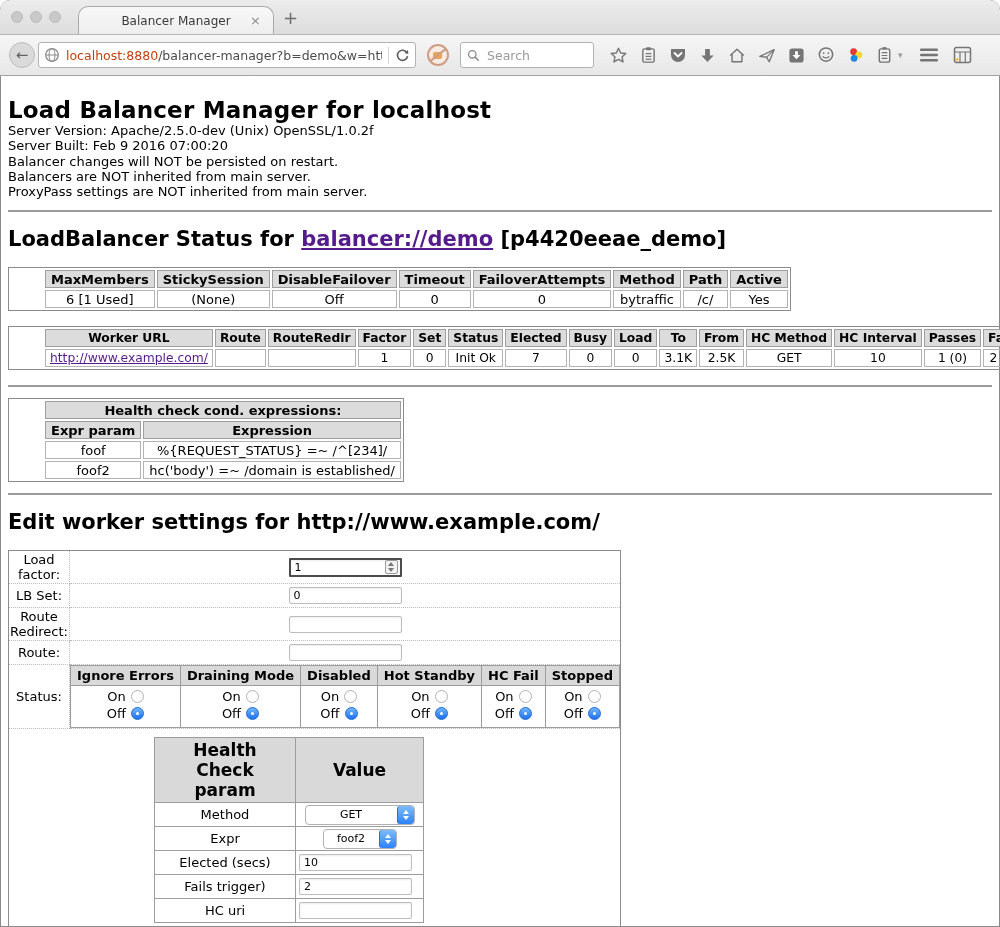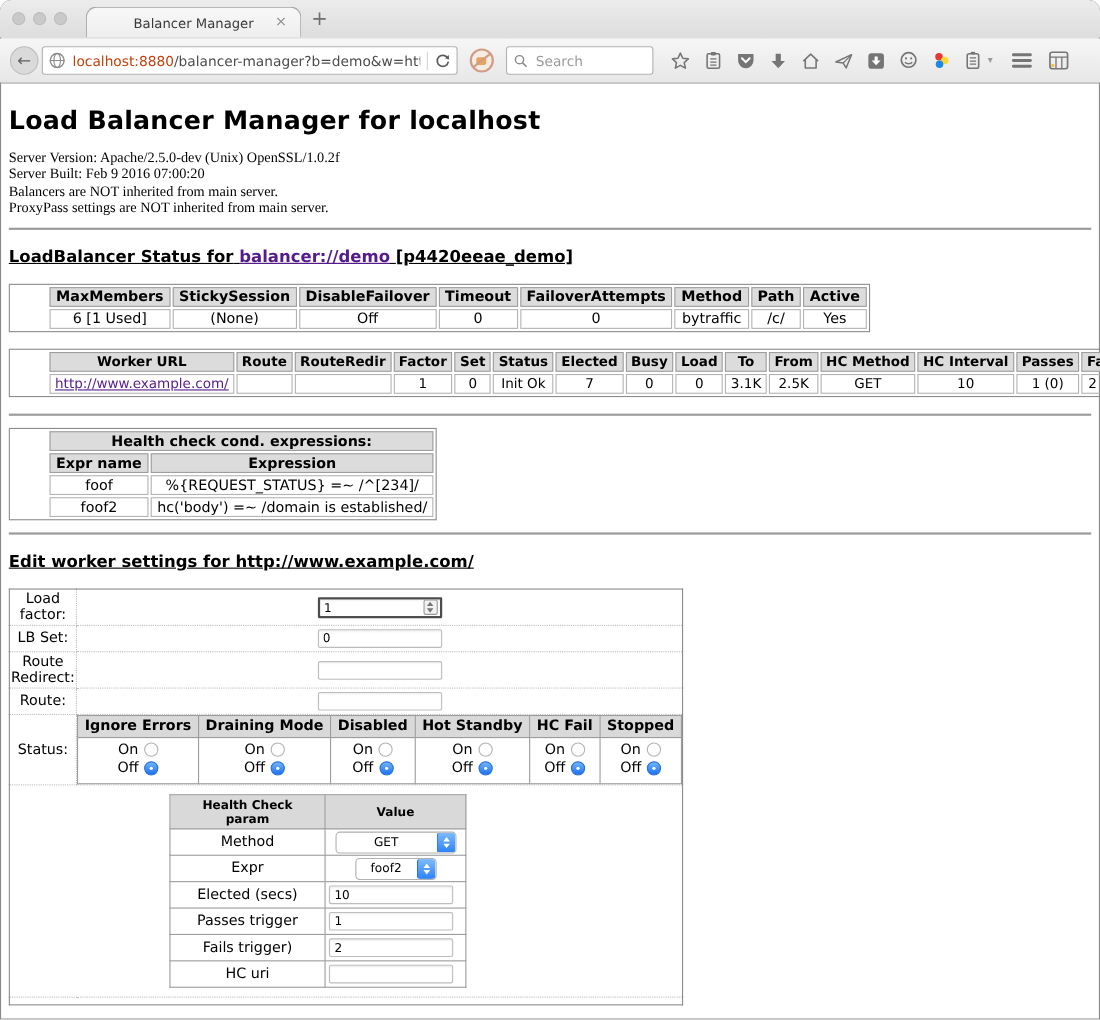--- a/index.html
+++ b/index.html
@@ -42,24 +42,24 @@
                border:1px solid #b2b2b2; border-radius:3px; padding:0 6px; gap:5px; flex:none; }
   .searchbar input { border:none; outline:none; flex:1; width:60px; font:12.5px "DejaVu Sans",sans-serif; color:#000000; }
   .searchbar input::placeholder { color:#9a9a9a; }
   .tool-icons { display:flex; align-items:center; gap:12px; margin-left:15px; }
   .tool-icons svg { display:block; }
   .chev { color:#9a9a9a; font-size:9px; margin-left:-6px; }
   .right-icons { display:flex; align-items:center; gap:14px; margin-left:16px; }
 
   
   .content { padding:0 8px; }
-  h1.ptitle { font-size:23px; margin:21px 0 12px 0; letter-spacing:0.2px; }
-  .infoline { font-size:13px; line-height:15.3px;font-family:Liberation Serif, serif; }
+  h1.ptitle { font-size:23px; margin:21px 0 0 0; letter-spacing:0.2px; }
+  .infoline { font-size:13px; line-height:15.3px; }
   hr.rule { border:none; height:2px; background:#9b9b9b; margin:11px 0; }
-  h3.sect { font-size:15px; margin:15px 0 16px 0;text-decoration:underline; }
+  h3.sect { font-size:21px; margin:15px 0 16px 0; }
   a.vlink { color:#551a8b; text-decoration:underline; }
 
   table.data-table { border-spacing:2px; border:1px solid #8c8c8c; margin:0 0 15px 0;padding-left:34px; }
   table.data-table th { background:#dcdcdc; border:1px solid #9e9e9e; padding:0 5px; font-size:13px;
                         font-weight:bold; text-align:center; height:18px; white-space:nowrap; }
   table.data-table td { border:1px solid #b3b3b3; padding:0 5px; font-size:13px; text-align:center;
                         height:18px; white-space:nowrap; }
   table.worker th, table.worker td { font-size:12.3px; padding:0 4px; }
   td.cell-left { text-align:left; }
 
@@ -83,21 +83,21 @@
   table.status-table th { border:1px solid #9c9c9c; background:#d9d9d9; font-size:13px; padding:2px 6px; white-space:nowrap; }
   table.status-table td { border:1px solid #9c9c9c; text-align:center; padding:2px 0 5px 0; }
   .radio-row { display:flex; justify-content:center; align-items:center; gap:5px; line-height:17px; font-size:13px; }
   .radio { width:13px; height:13px; border-radius:50%; display:inline-block; position:relative;
            background:#fff; border:1px solid #b2b2b2; }
   .radio.checked { background:linear-gradient(#70b6fb,#1d70f2); border:1px solid #2a6fd4; }
   .radio.checked::after { content:""; position:absolute; left:4px; top:4px; width:3px; height:3px;
            border-radius:50%; background:#fff; }
 
   table.hc-table { border-collapse:collapse; margin:7px 0 7px 144px; }
-  table.hc-table th { border:1px solid #9c9c9c; background:#d9d9d9; font-size:11px; padding:2px 8px; }
+  table.hc-table th { border:1px solid #9c9c9c; background:#d9d9d9; font-size:17px; padding:2px 8px; }
   table.hc-table td { border:1px solid #9c9c9c; font-size:13px; text-align:center; height:24px; }
   .hc-label { width:141px; }
   .hc-val { width:128px; }
   .hc-val-left { text-align:left !important; padding-left:3px; }
   .mac-select { display:inline-flex; align-items:center; height:20px; border:1px solid #b0b0b0;
                 border-radius:4px; background:#fff; font-size:11px; overflow:hidden; vertical-align:middle; }
   .mac-select .txt { flex:1; text-align:center; padding:0 4px; }
   .mac-select .arrows { width:17px; align-self:stretch; background:linear-gradient(#7dbcfc,#2c82f6);
                 border-left:1px solid #2a6fd4; border-radius:3px; display:flex; flex-direction:column;
                 align-items:center; justify-content:center; gap:2px; }
@@ -213,20 +213,21 @@
         <circle cx="4" cy="13.5" r="1.6" fill="#f0c14b"></circle>
       </svg>
     </div>
   </div>
 
   <div class="content">
     <h1 class="ptitle">Load Balancer Manager for localhost</h1>
 
     <div class="infoline">Server Version: Apache/2.5.0-dev (Unix) OpenSSL/1.0.2f</div>
     <div class="infoline">Server Built: Feb 9 2016 07:00:20</div>
+    <div class="infoline">Balancer changes will NOT be persisted on restart.</div>
     <div class="infoline">Balancers are NOT inherited from main server.</div>
     <div class="infoline">ProxyPass settings are NOT inherited from main server.</div>
 
     <hr class="rule">
 
     <h3 class="sect">
       <span>LoadBalancer Status for</span>
       <a class="vlink" href="#">balancer://demo</a>
       <span>[p4420eeae_demo]</span>
     </h3>
@@ -300,21 +301,21 @@
     </table>
 
     <hr class="rule">
 
     <table class="data-table" style="margin:4px 0 10px 0;">
       <tbody>
         <tr>
           <th colspan="2">Health check cond. expressions:</th>
         </tr>
         <tr>
-          <th>Expr name</th>
+          <th>Expr param</th>
           <th style="min-width:212px;">Expression</th>
         </tr>
         <tr>
           <td>foof</td>
           <td class="cell-left">%{REQUEST_STATUS} =~ /^[234]/</td>
         </tr>
         <tr>
           <td>foof2</td>
           <td class="cell-left">hc('body') =~ /domain is established/</td>
         </tr>
@@ -460,24 +461,20 @@
                           <span class="tri-down-w"></span>
                         </span>
                     </span>
                   </td>
                 </tr>
                 <tr>
                   <td>Elected (secs)</td>
                   <td class="hc-val-left"><input class="tinput" value="10" style=""></td>
                 </tr>
                 <tr>
-                  <td>Passes trigger</td>
-                  <td class="hc-val-left"><input class="tinput" value="1" style=""></td>
-                </tr>
-                <tr>
                   <td>Fails trigger)</td>
                   <td class="hc-val-left"><input class="tinput" value="2" style=""></td>
                 </tr>
                 <tr>
                   <td>HC uri</td>
                   <td class="hc-val-left"><input class="tinput" value="" style=""></td>
                 </tr>
               </tbody>
             </table>
           </td>

